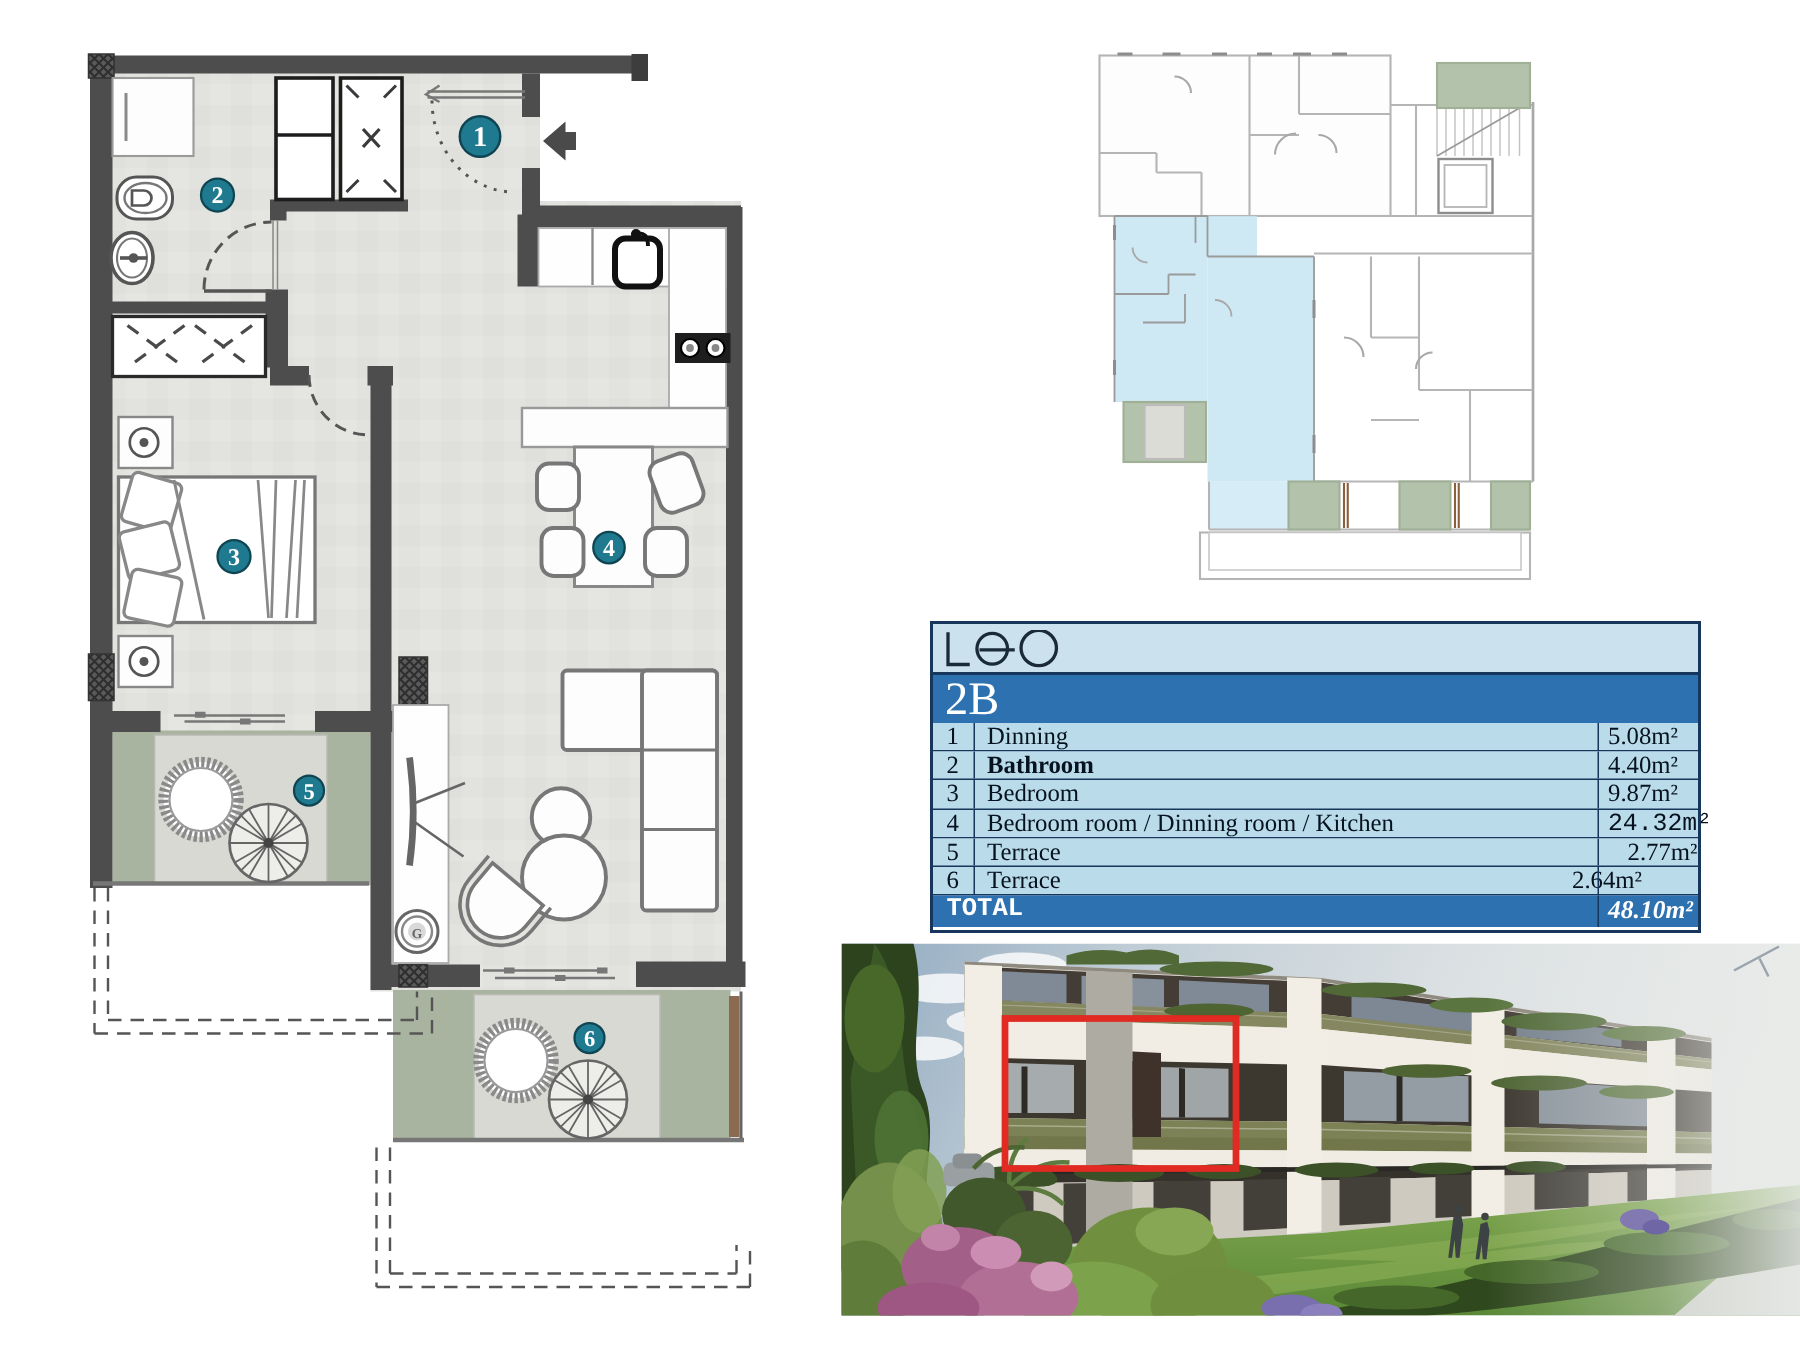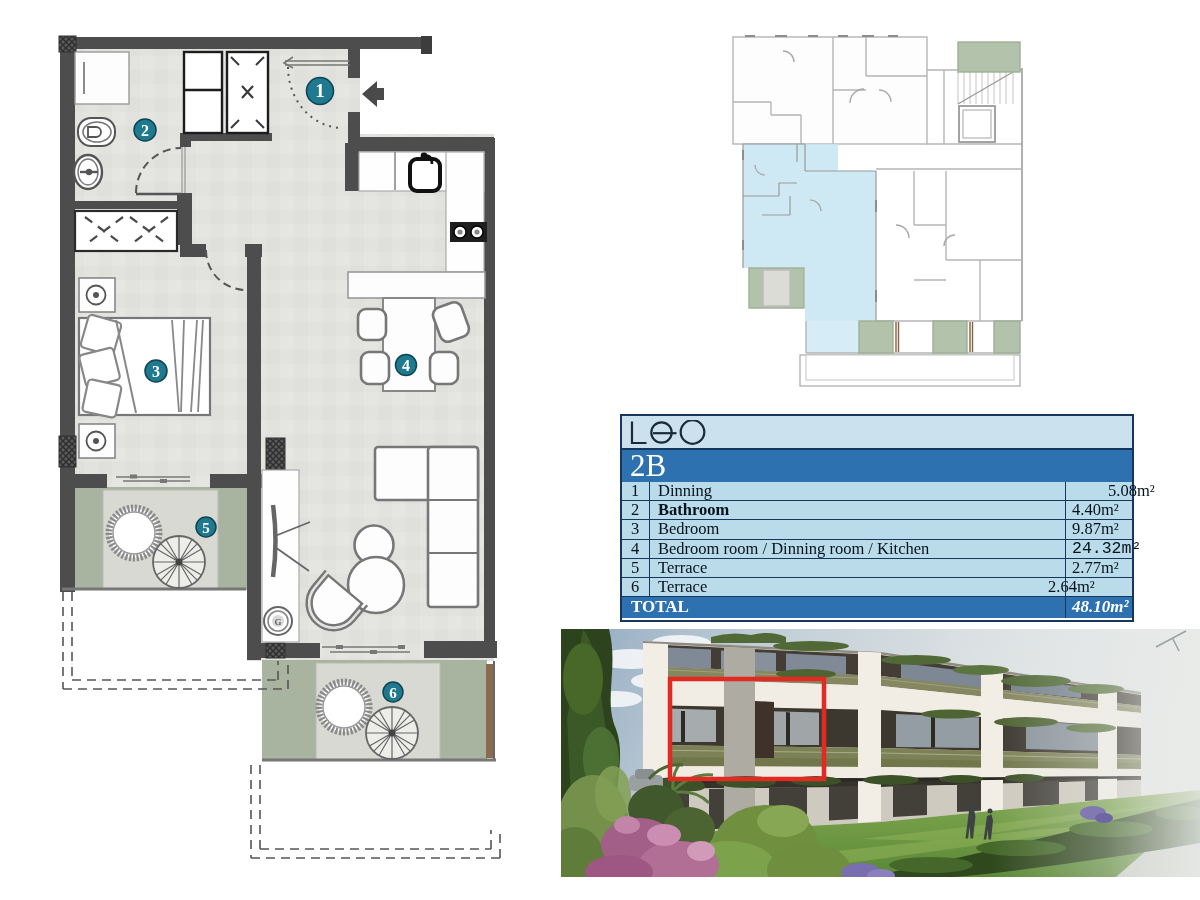--- a/index.html
+++ b/index.html
@@ -466,21 +466,21 @@
     </svg>
   </div>
 
   <div style="position:absolute;left:0;top:33.5px;width:100%;height:41px;background:#2e71b0;border-bottom:1.5px solid #16365c;color:#fff;font-size:31px;line-height:32px;padding-left:8px;box-sizing:border-box;">2B</div>
 
   <div style="position:absolute;left:0;top:66px;width:100%;">
 
     <div style="height:18.2px;background:#badbe9;border-bottom:1.4px solid #16365c;position:relative;font-size:16.5px;line-height:18px;color:#06121f;">
       <span style="position:absolute;left:9px;">1</span>
           <span style="position:absolute;left:36px;">Dinning</span>
-          <span style="position:absolute;left:450px;margin-left:36px;">5.08m²</span>
+          <span style="position:absolute;left:450px;">5.08m²</span>
       <span style="position:absolute;left:27px;top:0;height:100%;border-left:1.4px solid #16365c;"></span>
       <span style="position:absolute;left:443px;top:0;height:100%;border-left:1.4px solid #16365c;"></span>
     </div>
 
     <div style="height:18.2px;background:#badbe9;border-bottom:1.4px solid #16365c;position:relative;font-size:16.5px;line-height:18px;color:#06121f;">
       <span style="position:absolute;left:9px;">2</span>
           <span style="position:absolute;left:36px;font-weight:bold;">Bathroom</span>
           <span style="position:absolute;left:450px;">4.40m²</span>
       <span style="position:absolute;left:27px;top:0;height:100%;border-left:1.4px solid #16365c;"></span>
       <span style="position:absolute;left:443px;top:0;height:100%;border-left:1.4px solid #16365c;"></span>
@@ -498,35 +498,35 @@
       <span style="position:absolute;left:9px;">4</span>
           <span style="position:absolute;left:36px;">Bedroom room / Dinning room / Kitchen</span>
           <span style="position:absolute;left:450px;font-family:Liberation Mono, monospace;">24.32m²</span>
       <span style="position:absolute;left:27px;top:0;height:100%;border-left:1.4px solid #16365c;"></span>
       <span style="position:absolute;left:443px;top:0;height:100%;border-left:1.4px solid #16365c;"></span>
     </div>
 
     <div style="height:18.2px;background:#badbe9;border-bottom:1.4px solid #16365c;position:relative;font-size:16.5px;line-height:18px;color:#06121f;">
       <span style="position:absolute;left:9px;">5</span>
           <span style="position:absolute;left:36px;">Terrace</span>
-          <span style="position:absolute;left:450px;text-align:right;">2.77m²</span>
+          <span style="position:absolute;left:463px;text-align:right;">2.77m²</span>
       <span style="position:absolute;left:27px;top:0;height:100%;border-left:1.4px solid #16365c;"></span>
       <span style="position:absolute;left:443px;top:0;height:100%;border-left:1.4px solid #16365c;"></span>
     </div>
 
     <div style="height:18.2px;background:#badbe9;border-bottom:1.4px solid #16365c;position:relative;font-size:16.5px;line-height:18px;color:#06121f;">
       <span style="position:absolute;left:9px;">6</span>
           <span style="position:absolute;left:36px;">Terrace</span>
           <span style="position:absolute;left:426px;font-family:Liberation Serif, serif;">2.64m²</span>
       <span style="position:absolute;left:27px;top:0;height:100%;border-left:1.4px solid #16365c;"></span>
       <span style="position:absolute;left:443px;top:0;height:100%;border-left:1.4px solid #16365c;"></span>
     </div>
 
     <div style="height:20.5px;background:#2e71b0;position:relative;font-size:17px;line-height:20px;color:#fff;font-weight:bold;">
-      <span style="position:absolute;left:9px;">TOTAL</span>
+      <span style="position:absolute;left:9px;font-family:Liberation Mono, monospace;">TOTAL</span>
           <span style="position:absolute;left:450px;font-style:italic;">48.10m²</span>
       <span style="position:absolute;left:443px;top:0;height:100%;border-left:1.4px solid #16365c;"></span>
     </div>
   </div>
 </div>
 
 <svg class="abs" style="left:561px;top:629px" width="639" height="248" viewBox="0 0 639 248">
 <defs>
  <linearGradient id="sky" x1="0" y1="0" x2="1" y2="0.18">
   <stop offset="0" stop-color="#8fa9c0"></stop>

